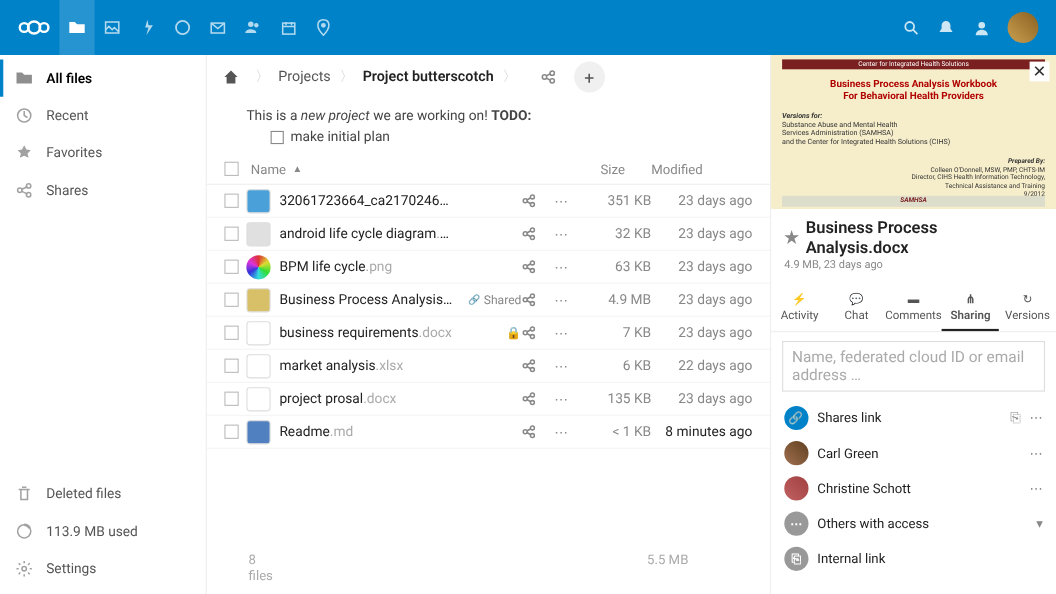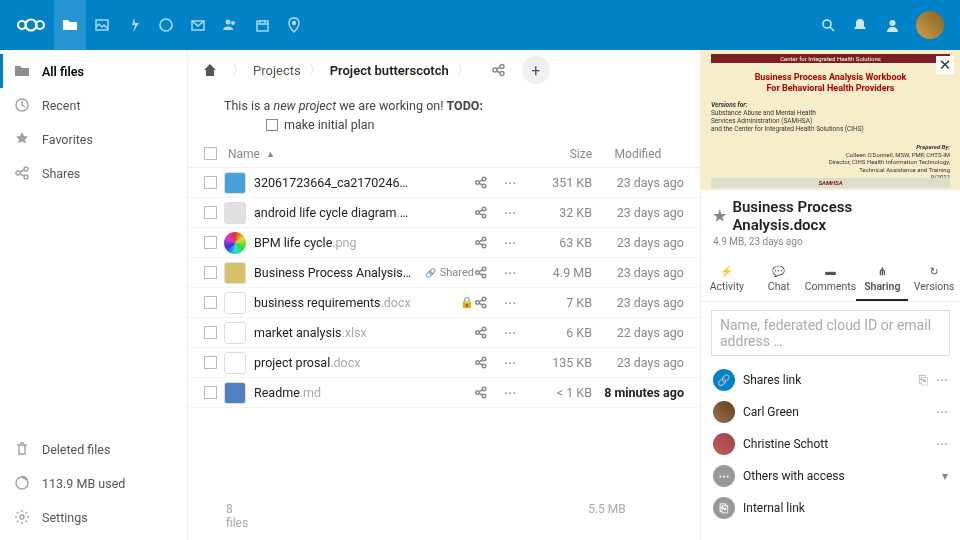--- a/index.html
+++ b/index.html
@@ -17,28 +17,28 @@
 .sidebar .nav-item.active{font-weight:600;color:#000;box-shadow:inset 3px 0 0 #0082c9}
 .sidebar .nav-item svg,.sidebar .nav-item .ico{width:16px;height:16px;margin-right:12px;opacity:.55}
 .sidebar .bottom{margin-top:auto;padding-bottom:6px}
 .content{flex:1;display:flex;flex-direction:column;overflow:hidden}
 .crumbs{height:40px;display:flex;align-items:center;padding:0 8px;gap:4px;font-size:13px;color:#555}
 .crumbs .home{width:28px;display:flex;justify-content:center}
 .crumbs .sep{color:#ccc;margin:0 4px}
 .crumbs .cur{font-weight:600;color:#222}
 .crumbs .chip{width:28px;height:28px;border-radius:50%;display:flex;align-items:center;justify-content:center;color:#555;background:#f0f0f0;margin-left:6px;cursor:pointer}
 .desc{padding:8px 8px 8px 36px;font-size:12.5px;color:#444}
-.desc ul{margin-top:4px;margin-left:42px}
+.desc ul{margin-top:4px;margin-left:22px}
 .desc li{list-style:disc;display:flex;align-items:center;gap:6px}
 .chkb{width:12px;height:12px;border:1px solid #888;display:inline-block}
 .filehead{display:flex;align-items:center;height:28px;padding:0 8px;color:#888;font-size:12px;border-bottom:1px solid #eee}
 .filehead .hchk{width:28px;display:flex;justify-content:center}
 .filehead .hname{flex:1;padding-left:4px;display:flex;align-items:center;gap:6px}
-.filehead .hsize{width:70px;text-align:right}
-.filehead .hmod{width:100px;text-align:center;padding-right:8px}
+.filehead .hsize{width:70px;text-align:center}
+.filehead .hmod{width:100px;text-align:left;padding-right:8px}
 .rows{flex:1;overflow:auto}
 .row{display:flex;align-items:center;height:30px;padding:0 8px;border-bottom:1px solid #f4f4f4;font-size:12.5px}
 .row .rchk{width:28px;display:flex;justify-content:center}
 .row .ricon{width:22px;height:22px;margin-right:8px;border-radius:3px;display:flex;align-items:center;justify-content:center;font-size:11px;color:#fff}
 .row .rname{flex:1;color:#222;white-space:nowrap;overflow:hidden;text-overflow:ellipsis}
 .row .rname .ext{color:#aaa}
 .row .stat{width:60px;font-size:11px;color:#888;display:flex;align-items:center;justify-content:flex-end;gap:3px}
 .row .ract{width:24px;text-align:center;color:#888;cursor:pointer}
 .row .rsize{width:70px;text-align:right;color:#888}
 .row .rmod{width:100px;text-align:right;color:#888;padding-right:8px}
@@ -394,21 +394,21 @@
     <div class="ract">
             <svg width="13" height="13" fill="none" stroke="#888" stroke-width="1.4">
               <circle cx="3.5" cy="6.5" r="1.8"></circle>
               <circle cx="10" cy="3" r="1.8"></circle>
               <circle cx="10" cy="10" r="1.8"></circle>
               <path d="M5 5.8l3.5-2M5 7.2l3.5 2"></path>
             </svg>
           </div>
     <div class="ract">⋯</div>
     <div class="rsize">&lt; 1 KB</div>
-    <div class="rmod" style="color:#222;font-weight:700">8 minutes ago</div>
+    <div class="rmod" style="color:#222;font-weight:400">8 minutes ago</div>
         </div>
       </div>
 
     <div class="summary">
       <span class="scount">8 files</span>
       <span class="ssize">5.5 MB</span>
     </div>
   </div>
 
   <div class="details">

